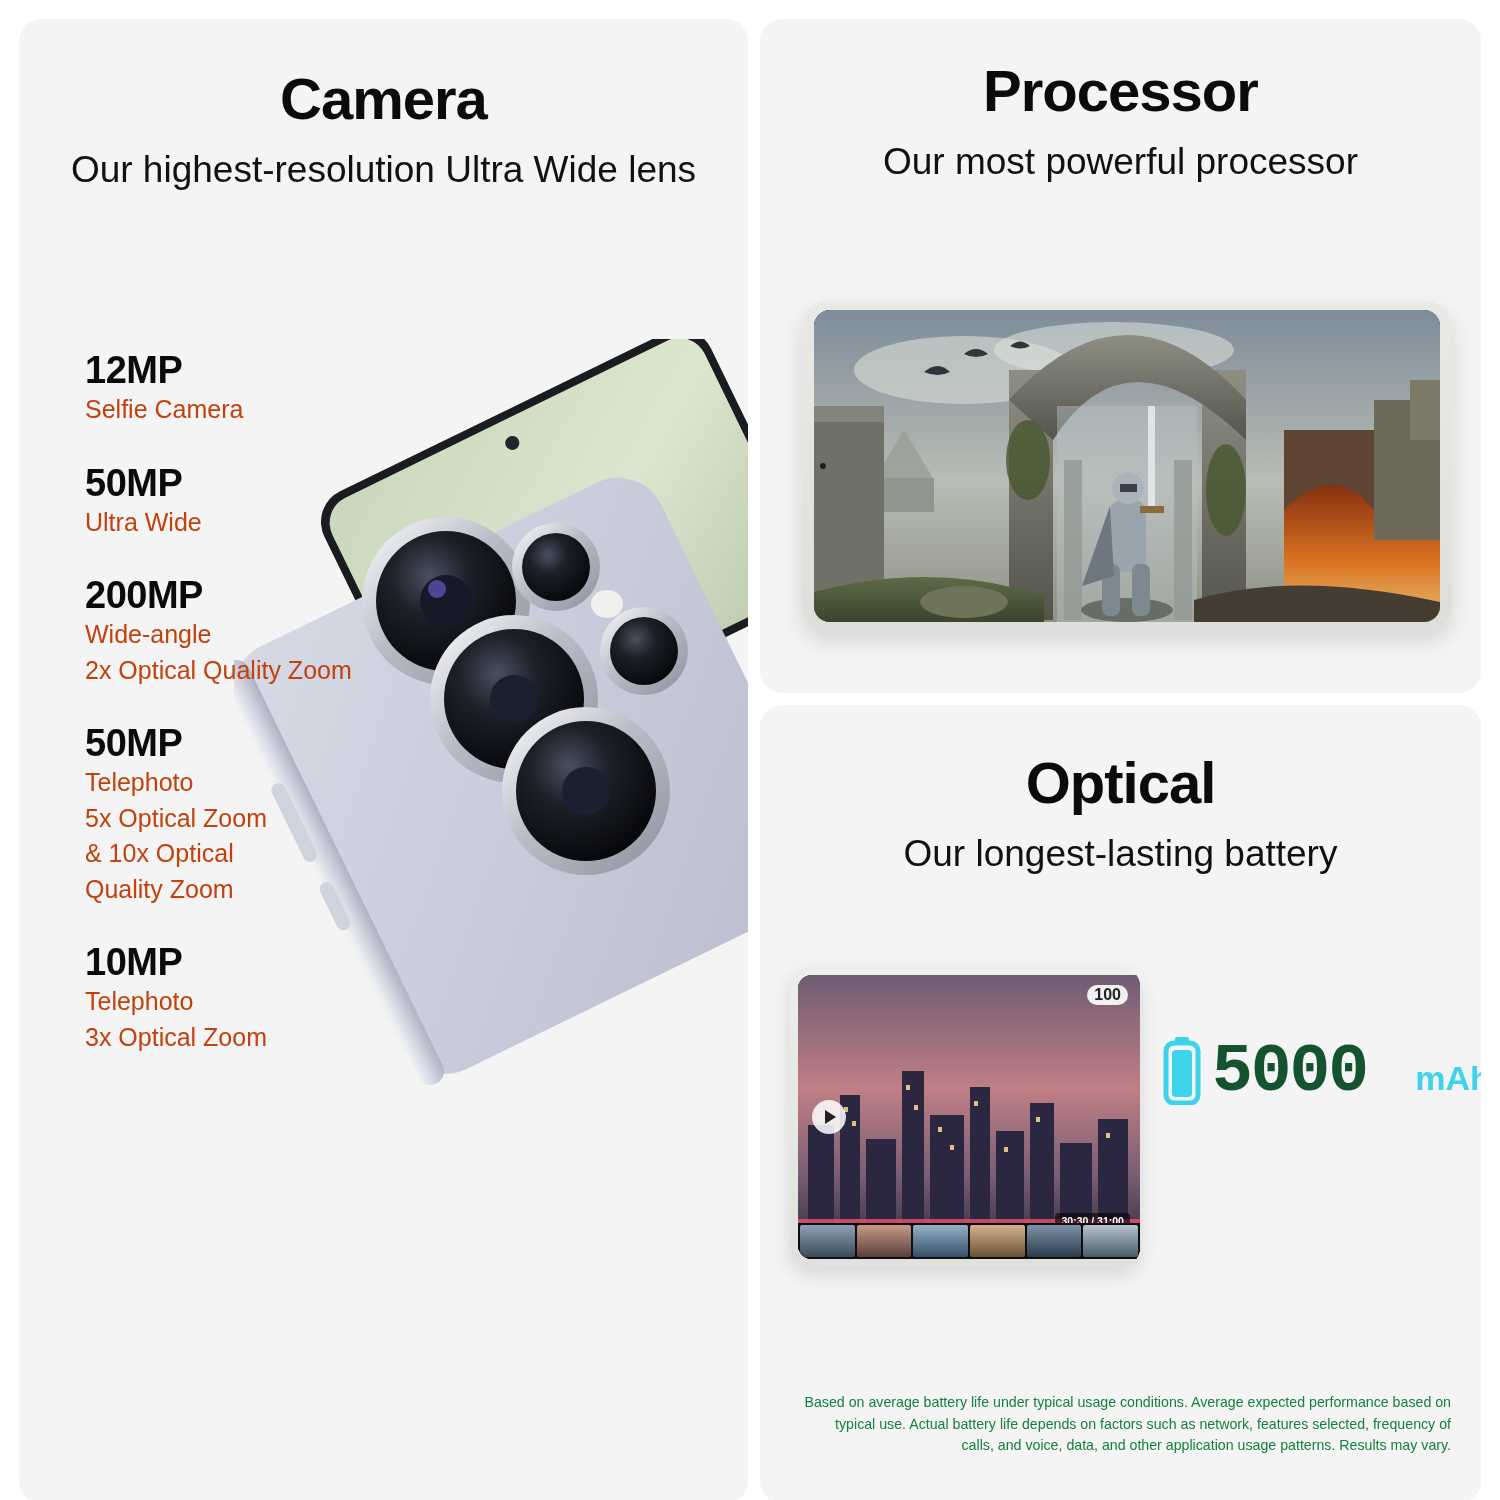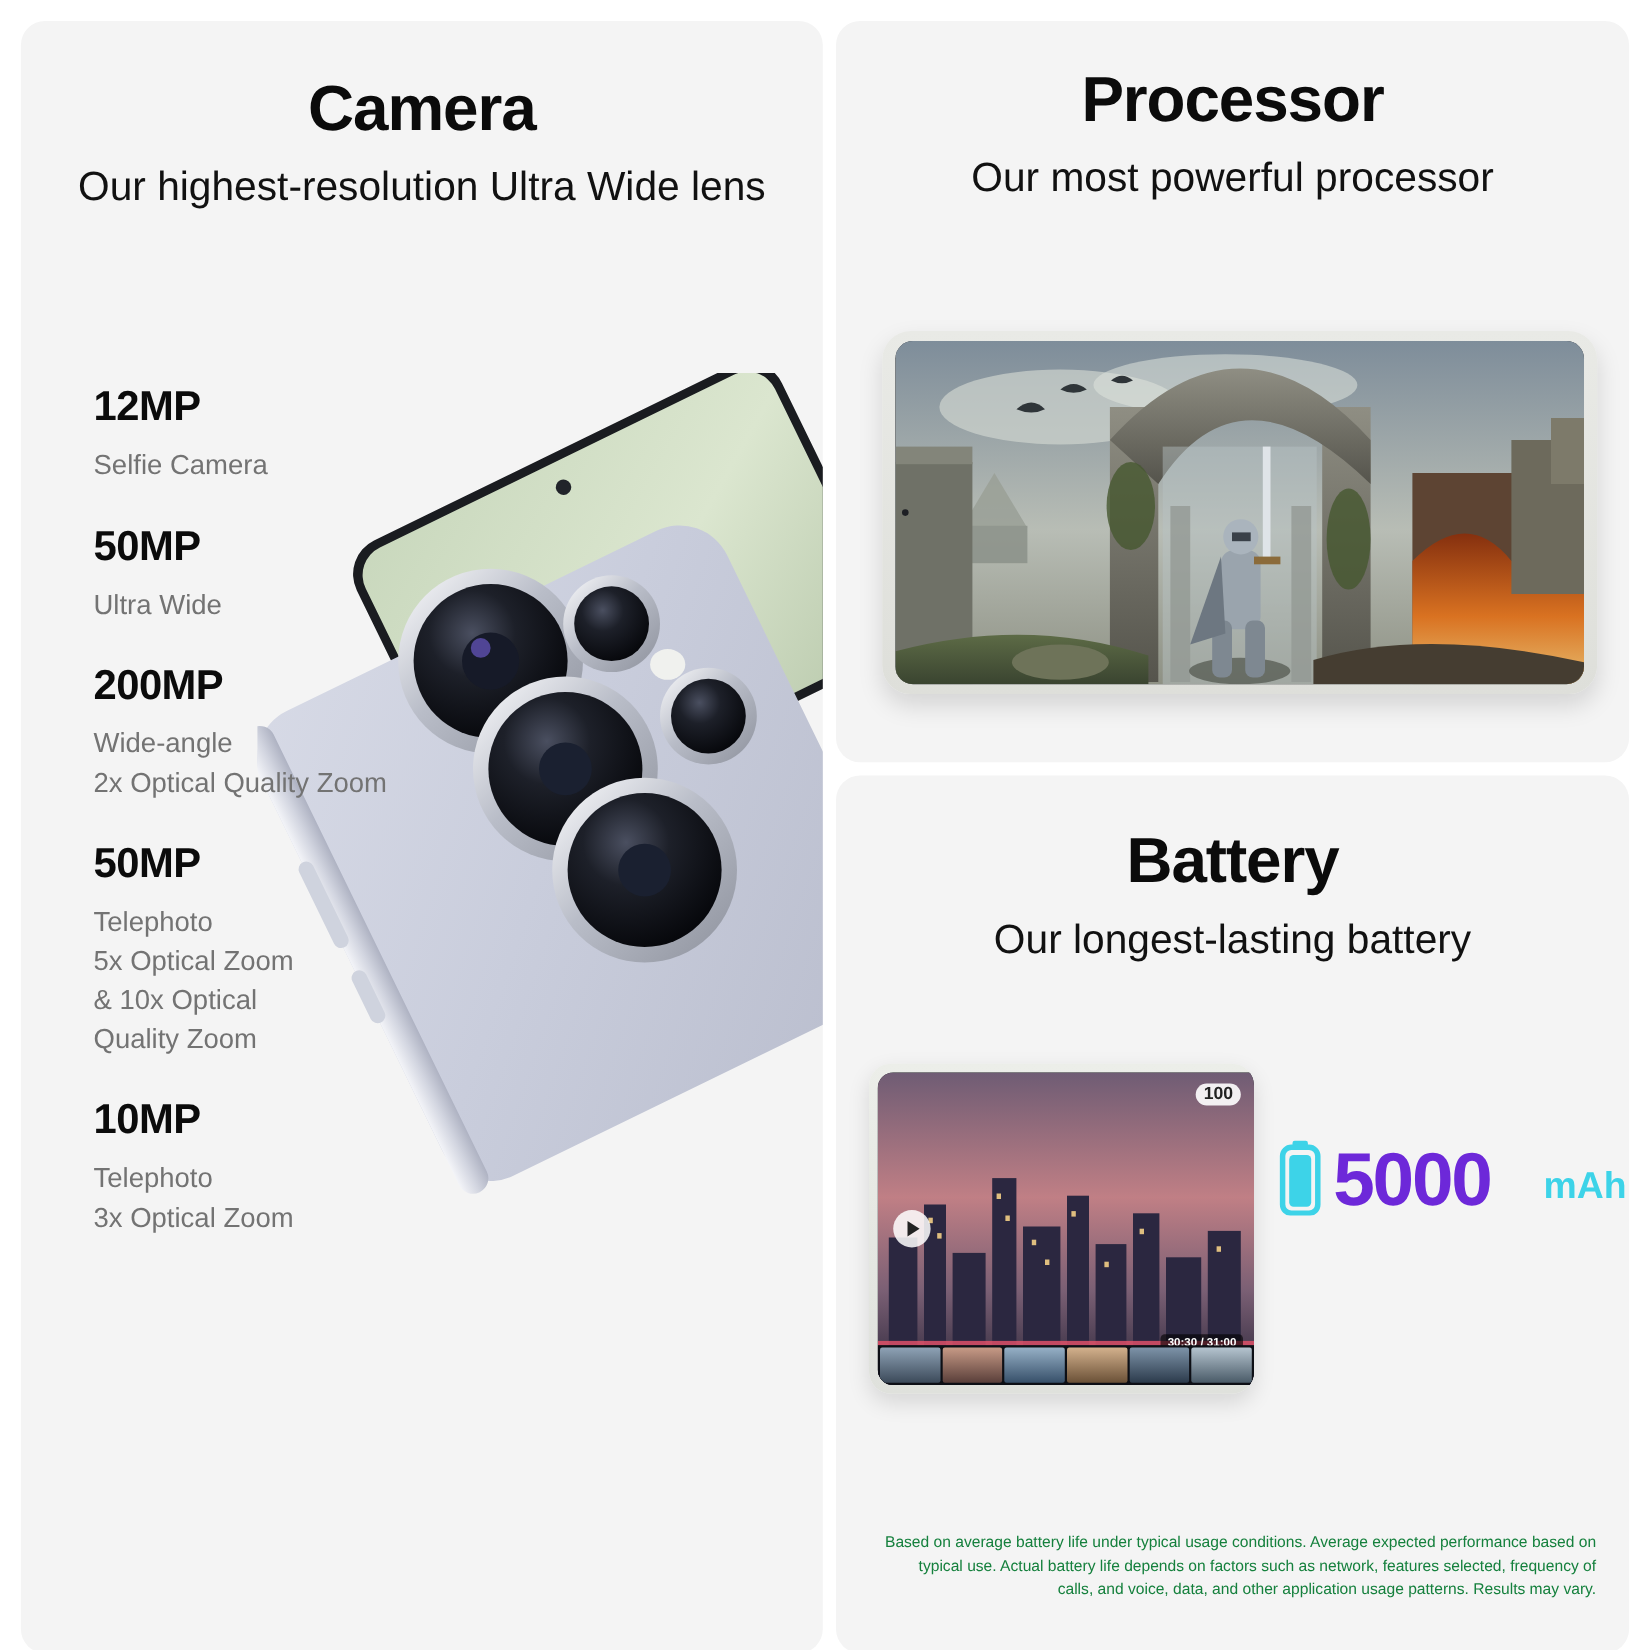--- a/index.html
+++ b/index.html
@@ -63,23 +63,22 @@
   .spec:last-child { margin-bottom: 0; }
   .spec-mp {
     font-size: 38px;
     font-weight: 700;
     color: #0b0b0b;
     letter-spacing: -0.5px;
   }
   .spec-desc {
     font-size: 25px;
     font-weight: 400;
-    color: #737373;
+    color: #c2410c;
     line-height: 1.42;
-    margin-top: 14px;
     white-space: pre-line;
   }
 
   
   .phone-art {
     position: absolute;
     left: 215px; top: 320px;
     width: 560px; height: 760px;
     z-index: 2;
   }
@@ -123,23 +122,24 @@
     background: #14161d;
   }
   .bat-value {
     position: absolute;
     left: 400px; top: 330px;
     display: flex; align-items: flex-end;
     gap: 8px;
   }
   .bat-num {
     font-size: 68px; font-weight: 700;
-    color: #6d28d9;
+    color: #14532d;
     letter-spacing: -2px;
     line-height: 0.95;
+    font-family: Liberation Mono, monospace;
   }
   .bat-unit {
     font-size: 34px; font-weight: 700;
     color: #3dd3e8;
     line-height: 1.6;
     margin-left: 40px;
   }
   .disclaimer {
     position: absolute;
     left: 40px; right: 30px; bottom: 46px;
@@ -348,21 +348,21 @@
             </g>
           </svg>
           
           <div style="position:absolute;left:6px;top:50%;width:6px;height:6px;border-radius:50%;background:#1d1f24;transform:translateY(-50%);"></div>
         </div>
       </div>
     </section>
 
     <section class="panel panel-battery">
       <div class="bat-head">
-        <h1 class="h-title">Battery</h1>
+        <h1 class="h-title">Optical</h1>
         <p class="h-sub">Our longest-lasting battery</p>
       </div>
 
       <div class="bat-phone">
         <div class="bat-screen">
           <svg viewBox="0 0 342 284" width="100%" height="100%" preserveAspectRatio="none">
             <defs>
               <linearGradient id="dusk" x1="0" y1="0" x2="0" y2="1">
                 <stop offset="0%" stop-color="#6f5c74"></stop>
                 <stop offset="40%" stop-color="#c07f85"></stop>

